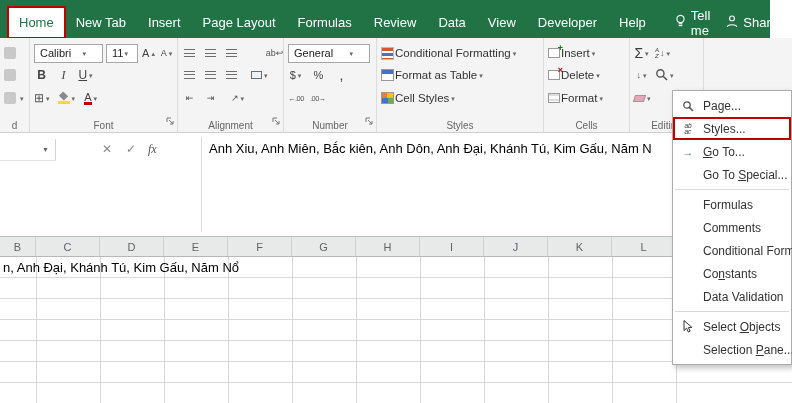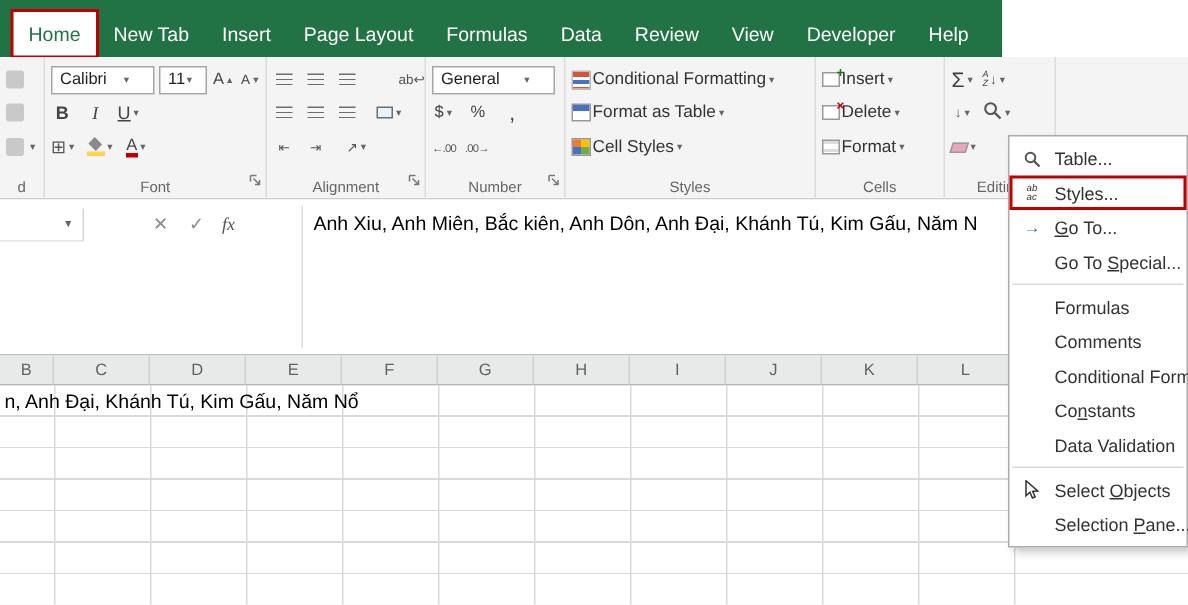--- a/index.html
+++ b/index.html
@@ -1,21 +1,21 @@
 <!DOCTYPE html>
 <html><head>
 <meta charset="utf-8">
 <style>
   * { box-sizing: border-box; margin: 0; padding: 0; }
   html,body { width: 792px; height: 403px; overflow: hidden; }
   body { font-family: "Liberation Sans", sans-serif; background: #fff; }
   .app { position: relative; width: 792px; height: 403px; overflow: hidden; background: #fff; }
 
   
-  .tabbar { position: absolute; left:0; top:0; width:668px; height:38px; background:#217346;
+  .tabbar { position: absolute; left:0; top:0; width:770px; height:38px; background:#217346;
             display:flex; align-items:flex-end; padding-left:8px; }
   .tab { height:31px; display:flex; align-items:center; padding:0 11px; color:#fff; font-size:13px; white-space:nowrap; }
   .tab.active { background:#fff; color:#217346; outline:2px solid #c00000; outline-offset:-1px; }
   .tellme, .share { height:31px; display:flex; align-items:center; gap:5px; color:#fff; font-size:13px; padding:0 8px; }
   .tellme { margin-left:10px; }
   .share { margin-left:auto; margin-right:26px; }
 
   
   .ribbon { position:absolute; left:0; top:38px; width:792px; height:95px; background:#f4f4f4; border-bottom:1px solid #cfcfcf; }
   .group { position:absolute; top:0; height:95px; border-right:1px solid #dcdcdc; }
@@ -94,22 +94,22 @@
 <body>
 
 <div class="app">
 
   <div class="tabbar">
     <div class="tab active">Home</div>
     <div class="tab">New Tab</div>
     <div class="tab">Insert</div>
     <div class="tab">Page Layout</div>
     <div class="tab">Formulas</div>
+    <div class="tab">Review</div>
     <div class="tab">Data</div>
-    <div class="tab">Review</div>
     <div class="tab">View</div>
     <div class="tab">Developer</div>
     <div class="tab">Help</div>
     <div class="tellme">
       <span>
         <svg width="11" height="14" viewBox="0 0 11 14">
             <circle cx="5.5" cy="5" r="3.6" fill="none" stroke="#fff" stroke-width="1.1"></circle>
             <rect x="3.7" y="9.2" width="3.6" height="1.2" fill="#fff"></rect>
             <rect x="3.7" y="11" width="3.6" height="1.2" fill="#fff"></rect>
           </svg>
@@ -392,21 +392,21 @@
   </div>
 
   <div class="menu">
     <div class="mi">
       <span class="ic">
           <svg width="12" height="12" viewBox="0 0 12 12">
             <circle cx="5" cy="5" r="3.2" fill="none" stroke="#555" stroke-width="1.3"></circle>
             <line x1="7.4" y1="7.4" x2="11" y2="11" stroke="#555" stroke-width="1.5"></line>
           </svg>
         </span>
-      <span>Table...</span>
+      <span>Page...</span>
     </div>
     <div class="mi hl">
       <span class="ic">
           <span class="rep-ic">
             <i>ab</i>
             <i>ac</i>
           </span>
         </span>
       <span>Styles...</span>
     </div>

